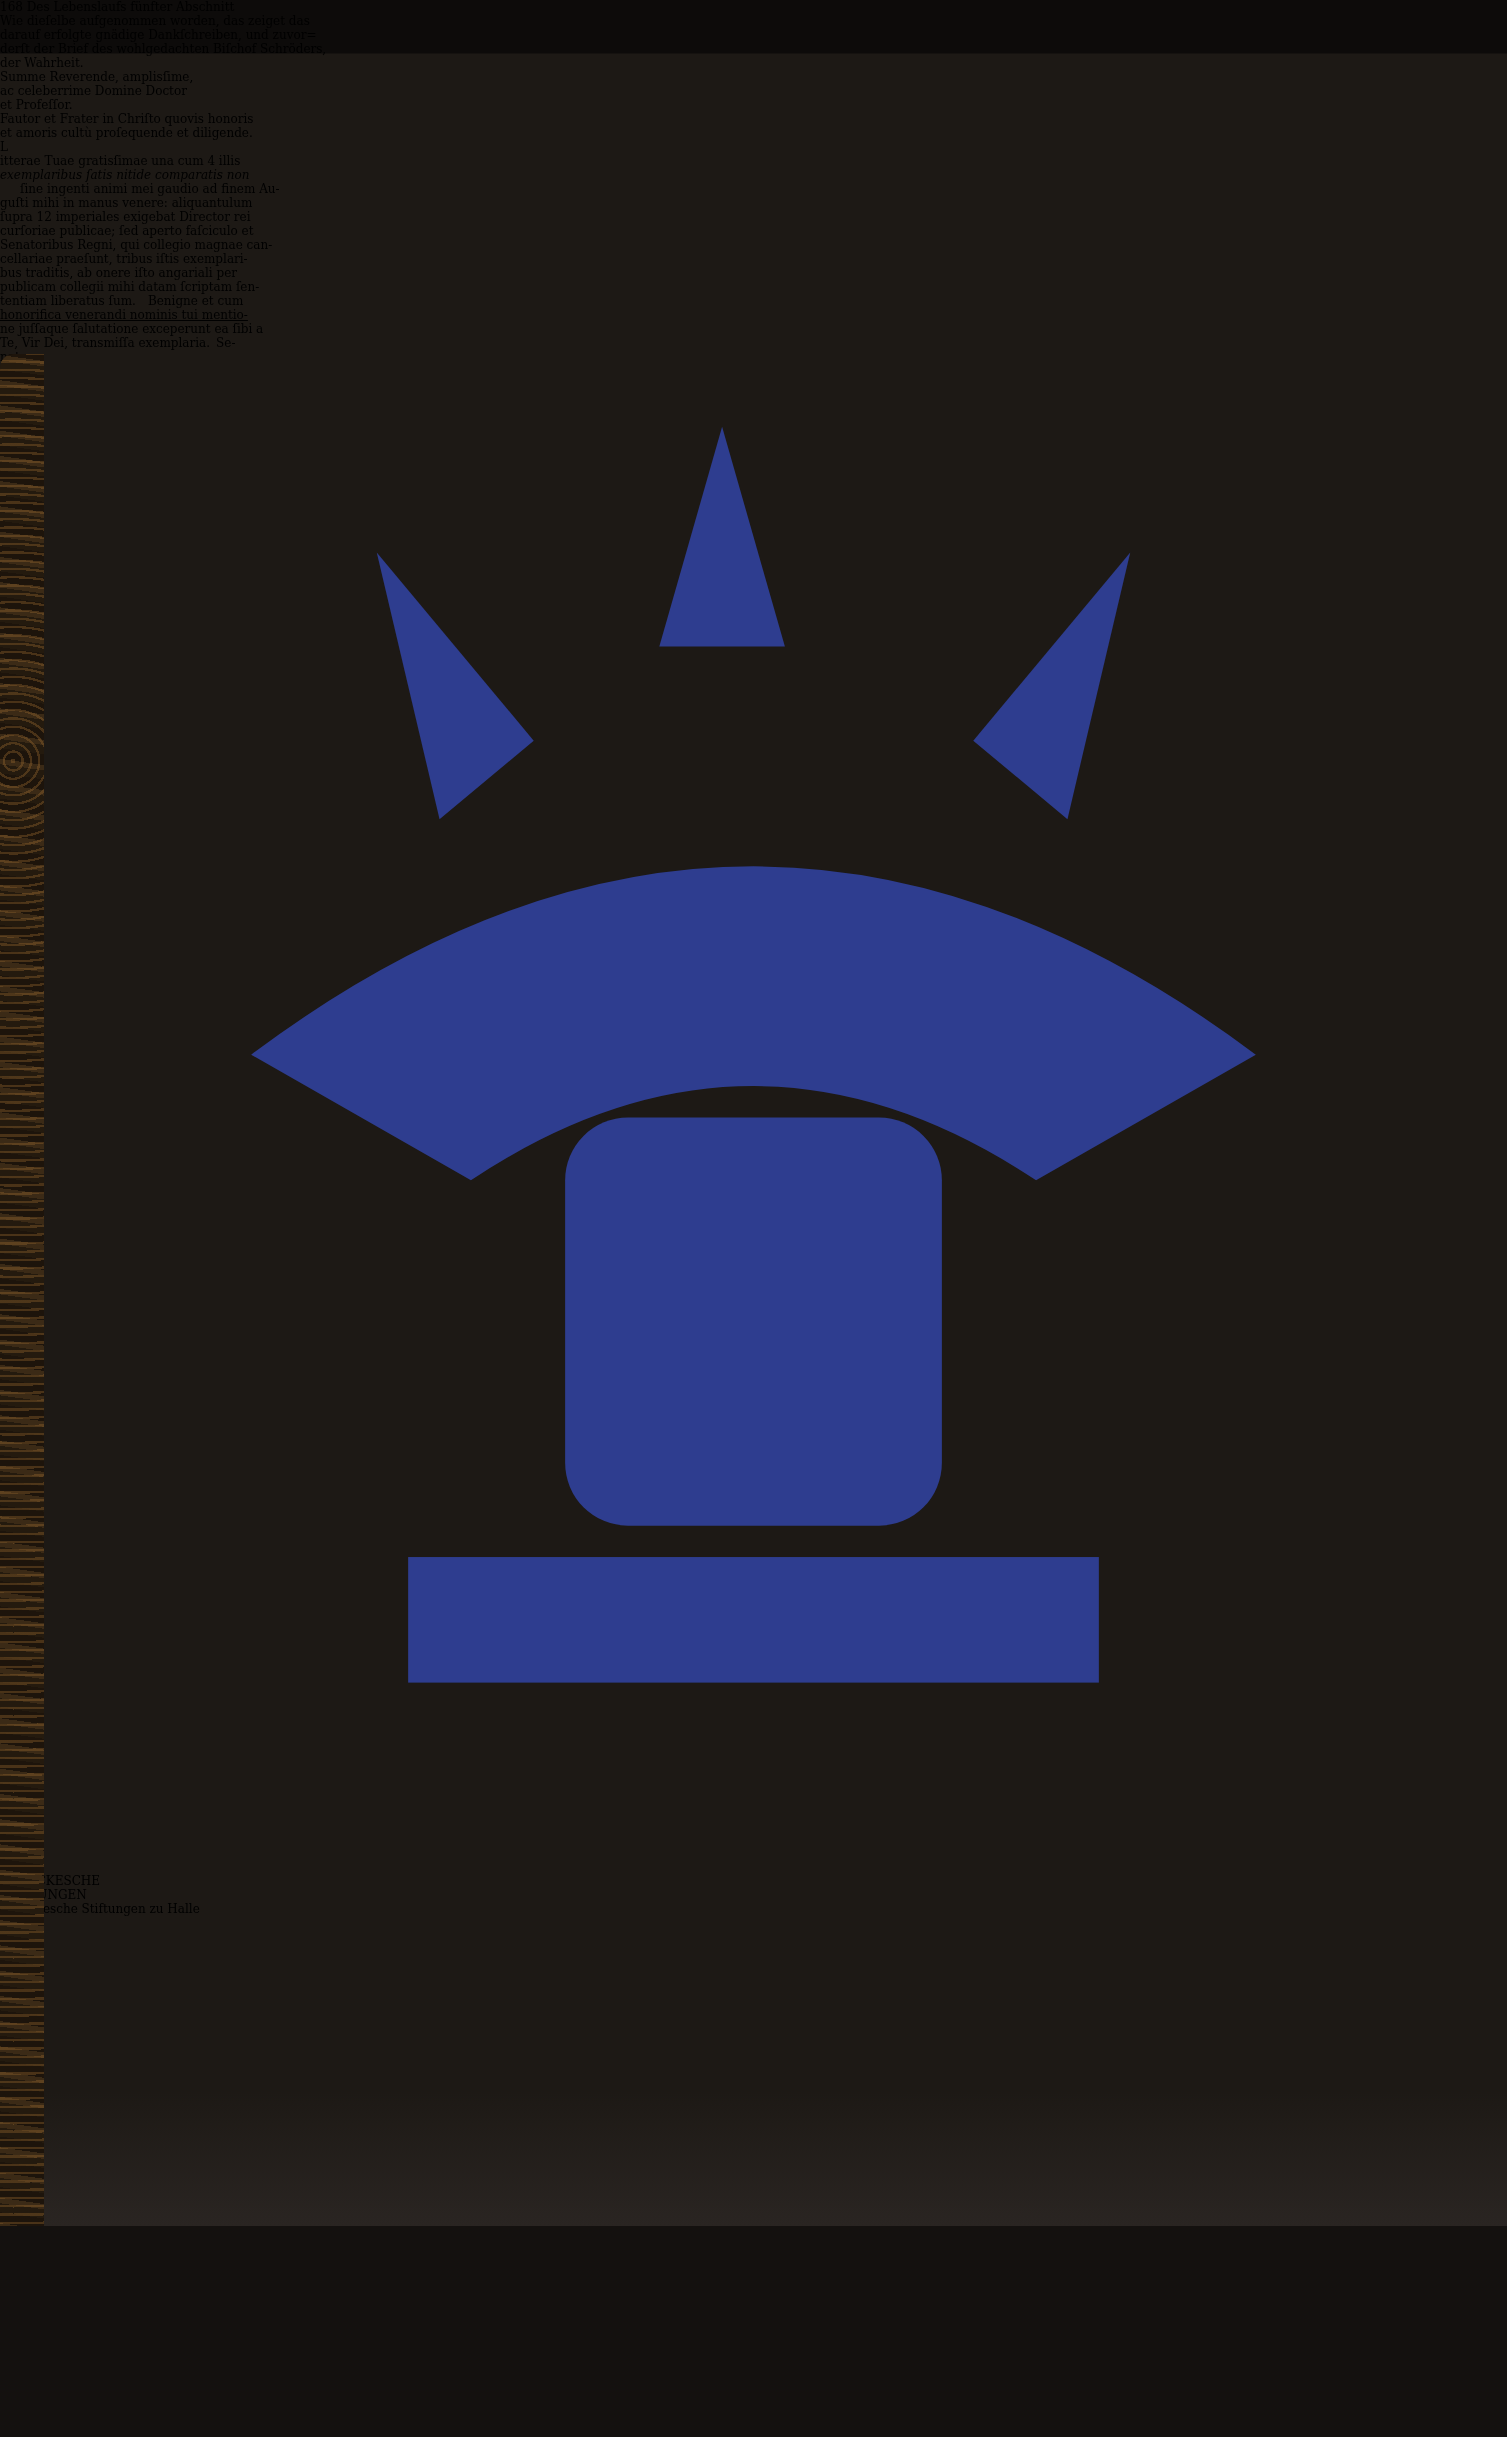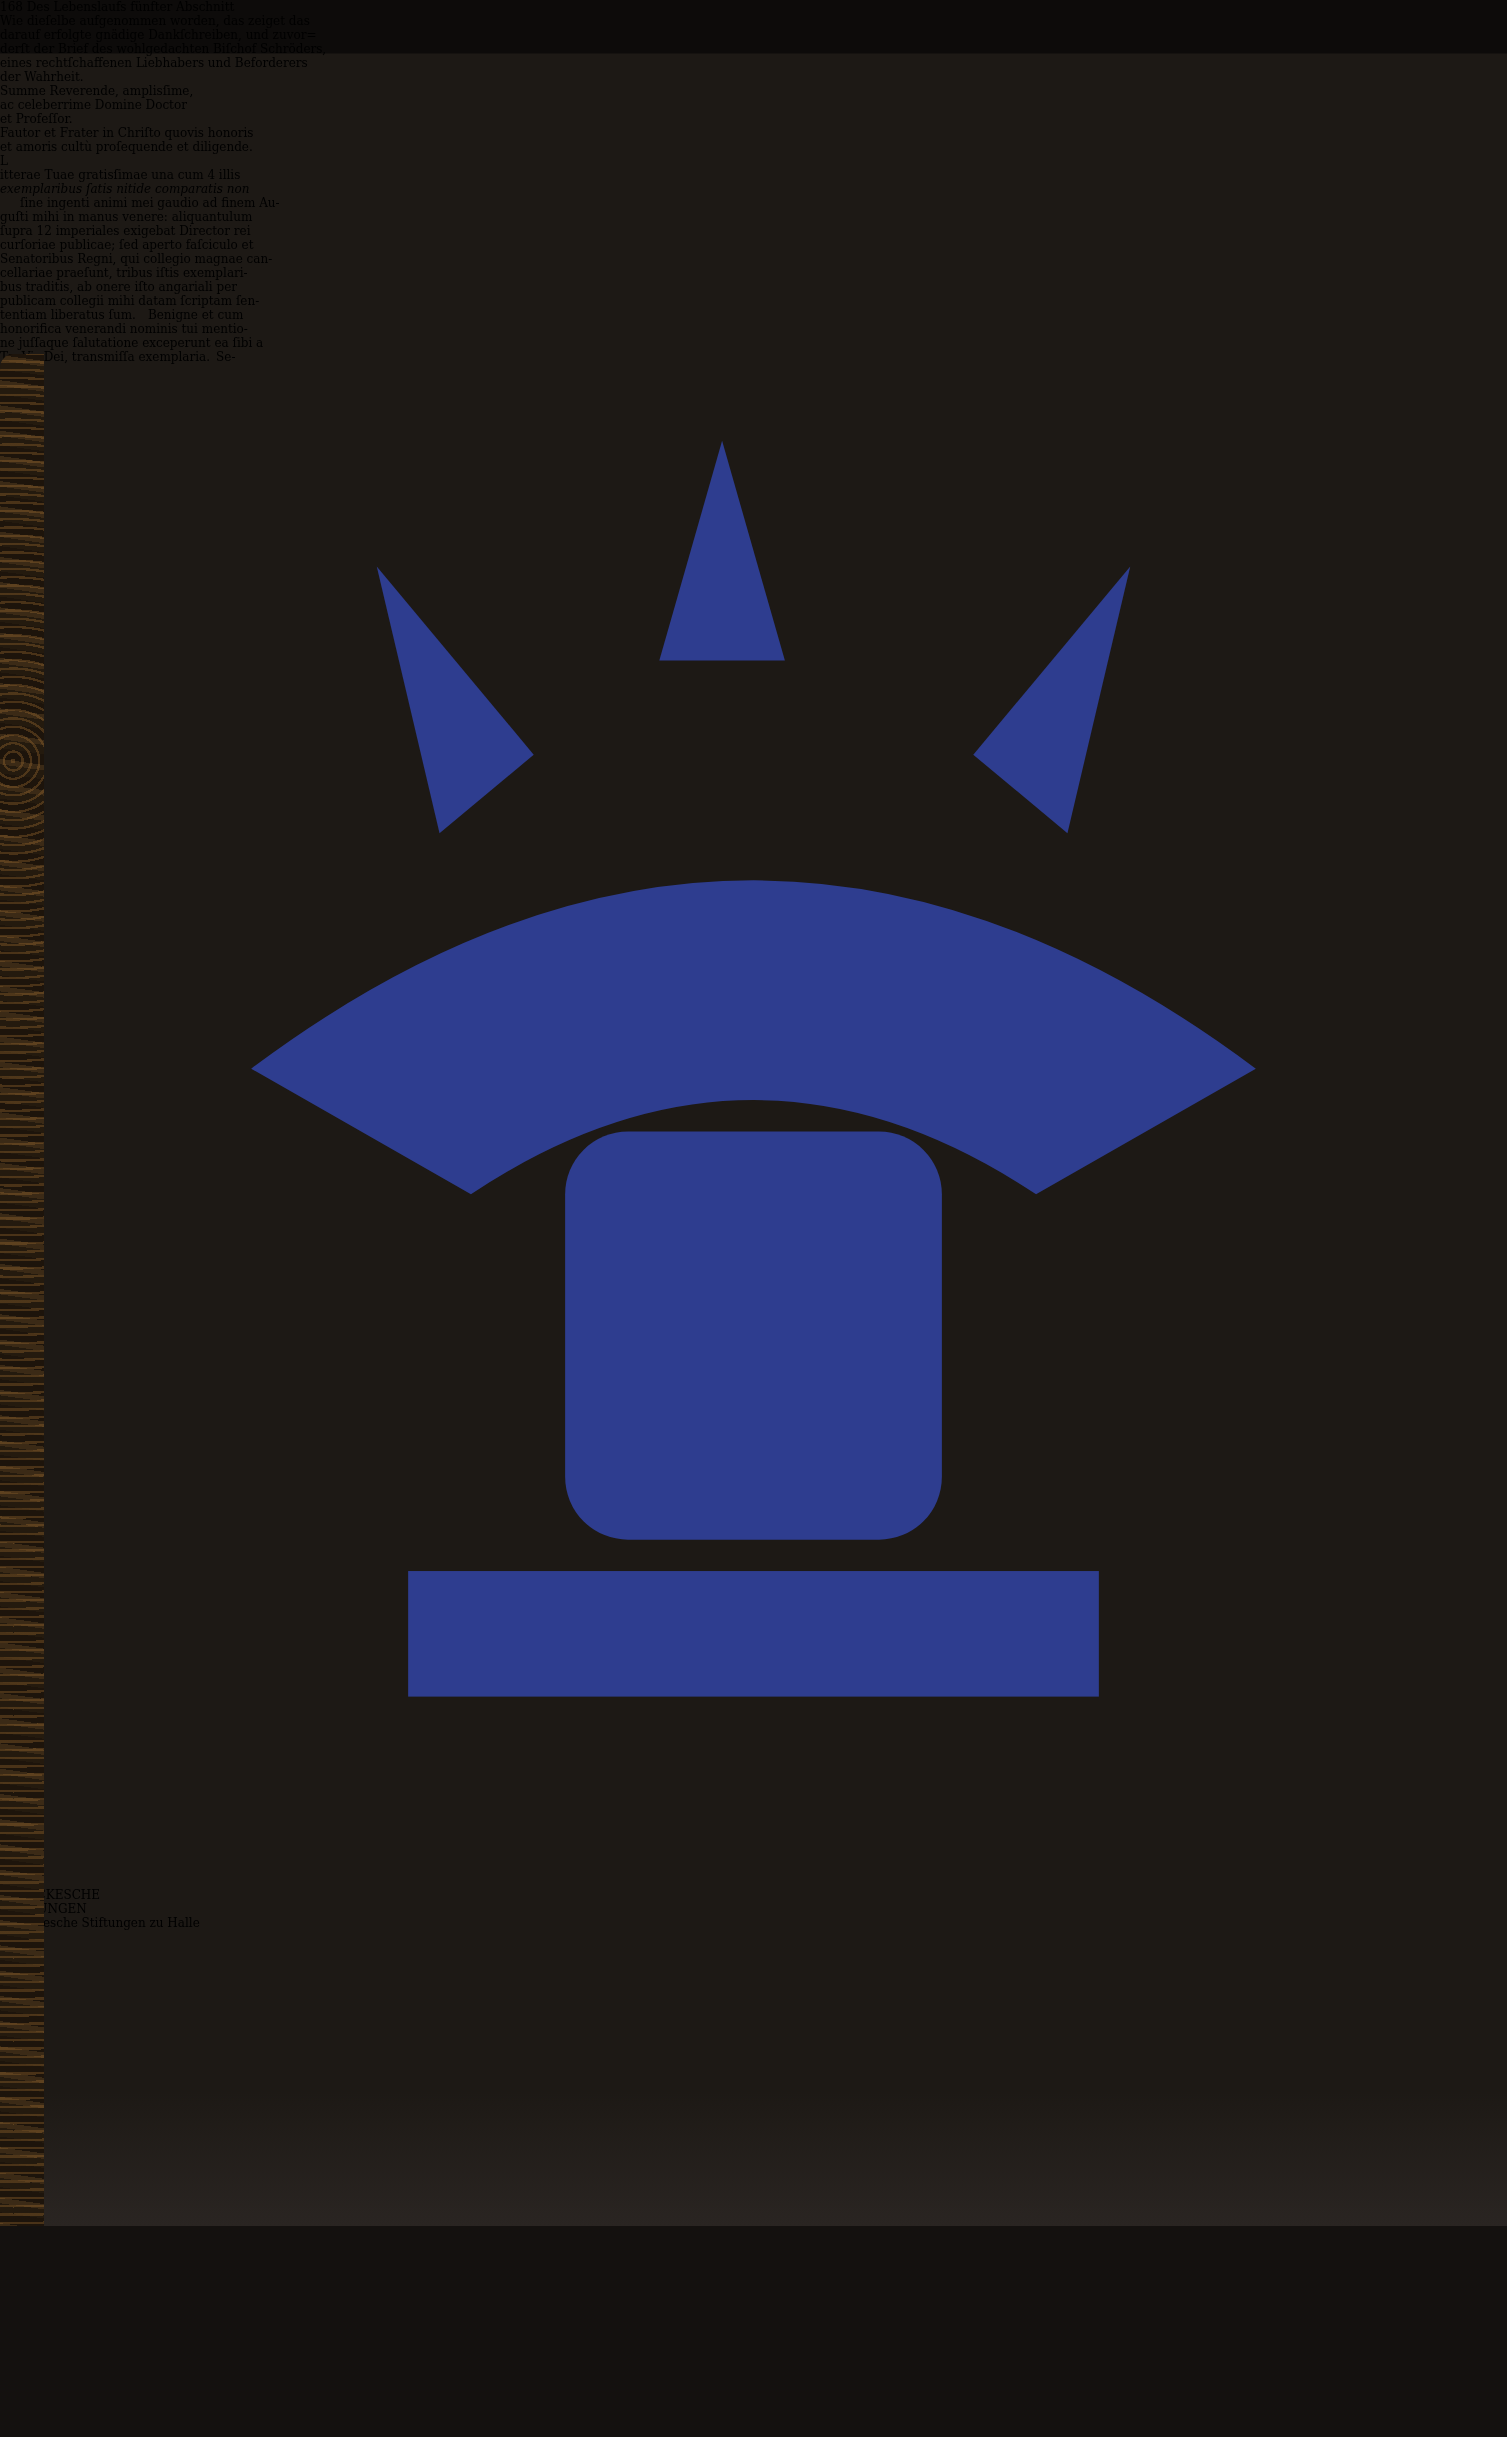--- a/index.html
+++ b/index.html
@@ -81,21 +81,20 @@
 
     <div class="txt header-row" style="left:102px;top:22.6px;width:1167px;">
       <span class="pgnum frak">168</span>
       <span class="htitle frak">Des Lebenslaufs fünfter Abschnitt</span>
     </div>
     <div class="rule" style="left:117px;top:112px;width:1159px;"></div>
 
     <div class="txt frak gline just" style="left:148px;top:154px;width:1118px;">Wie dieſelbe aufgenommen worden, das zeiget das</div>
     <div class="txt frak gline just" style="left:128px;top:215px;width:1138px;">darauf erfolgte gnädige Dankſchreiben, und zuvor=</div>
     <div class="txt frak gline just" style="left:131px;top:276px;width:1135px;">derſt der Brief des wohlgedachten Biſchof Schröders,</div>
-    <div class="txt frak gline just" style="left:136px;top:337px;width:1130px;">eines rechtſchaffenen Liebhabers und Beforderers</div>
     <div class="txt frak gline" style="left:141px;top:398px;">der Wahrheit.</div>
 
     <div class="lat-col">
       <div class="txt lline" style="top:527px;left:0;">Summe Reverende, amplisſime,</div>
       <div class="txt lline" style="top:601px;left:0;">ac celeberrime Domine Doctor</div>
       <div class="txt lline" style="top:674px;left:90px;">et Profeſſor.</div>
       <div class="txt sline" style="top:757px;left:0;">Fautor et Frater in Chriſto quovis honoris</div>
       <div class="txt sline" style="top:827px;left:45px;">et amoris cultù proſequende et diligende.</div>
     </div>
 
@@ -104,21 +103,21 @@
     <div class="txt bline just" style="left:50px;top:1025px;width:1223px;font-style:italic;">exemplaribus ſatis nitide comparatis non</div>
     <div class="txt bline just" style="left:50px;top:1102px;width:1223px;padding-left:20px;">ſine ingenti animi mei gaudio ad finem Au-</div>
     <div class="txt bline just" style="left:50px;top:1179px;width:1223px;">guſti mihi in manus venere: aliquantulum</div>
     <div class="txt bline just" style="left:50px;top:1255px;width:1223px;">ſupra 12 imperiales exigebat Director rei</div>
     <div class="txt bline just" style="left:50px;top:1332px;width:1223px;">curſoriae publicae; ſed aperto faſciculo et</div>
     <div class="txt bline just" style="left:50px;top:1409px;width:1223px;">Senatoribus Regni, qui collegio magnae can-</div>
     <div class="txt bline just" style="left:50px;top:1486px;width:1223px;">cellariae praeſunt, tribus iſtis exemplari-</div>
     <div class="txt bline just" style="left:50px;top:1563px;width:1223px;">bus traditis, ab onere iſto angariali per</div>
     <div class="txt bline just" style="left:50px;top:1640px;width:1223px;">publicam collegii mihi datam ſcriptam ſen-</div>
     <div class="txt bline just" style="left:50px;top:1717px;width:1223px;">tentiam liberatus ſum. Benigne et cum</div>
-    <div class="txt bline just" style="left:50px;top:1794px;width:1223px;">honorifica venerandi nominis tui mentio-</div>
+    <div class="txt bline just" style="left:50px;top:1794px;width:1223px;text-decoration:underline;">honorifica venerandi nominis tui mentio-</div>
     <div class="txt bline just" style="left:50px;top:1870px;width:1223px;">ne juſſaque ſalutatione exceperunt ea ſibi a</div>
     <div class="txt bline just" style="left:50px;top:1947px;width:1223px;">Te, Vir Dei, transmiſſa exemplaria. Se-</div>
     <div class="txt catchword" style="left:904px;top:2021px;width:350px;">nator</div>
 
     <div class="crease"></div>
   </div>
 
   <div class="sliver">
     <div class="frag" style="top:211px;"></div>
     <div class="frag" style="top:407px;"></div>

